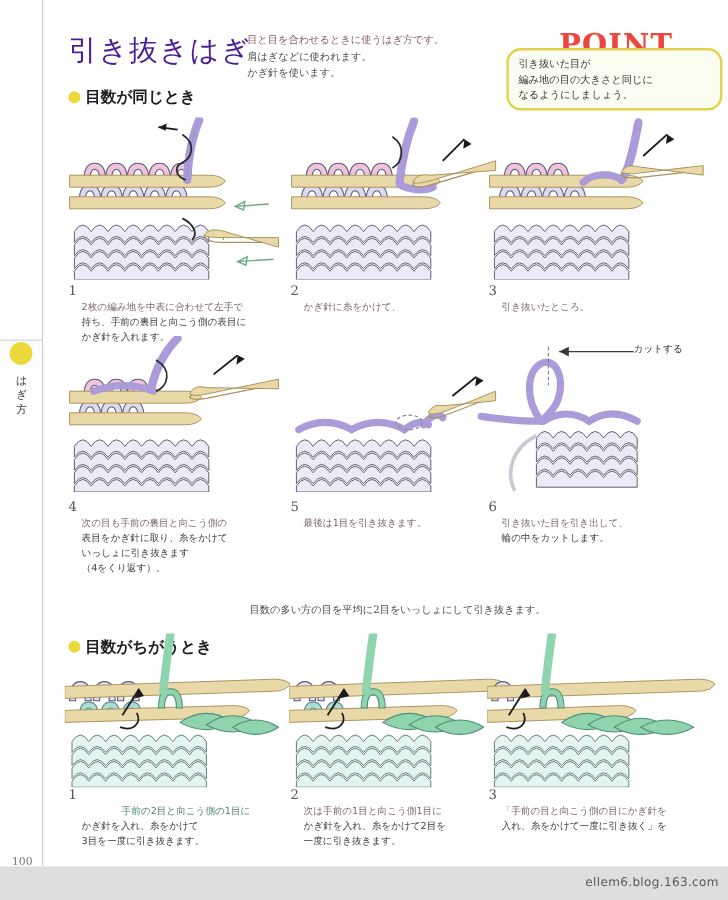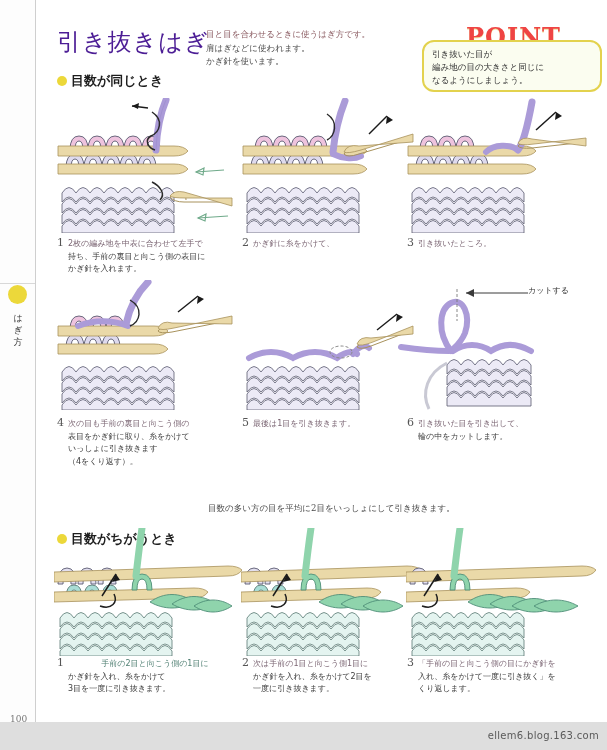--- a/index.html
+++ b/index.html
@@ -144,21 +144,21 @@
     line-height: 12.5px;
     color: #3a3a3a;
   }
   .cap .num {
     position: absolute;
     left: 0; top: -1px;
     font-size: 11px;
     color: #555;
     font-family: "DejaVu Serif", "Liberation Serif", serif;
   }
-  .cap .body { display: block; margin-left: 11px; }
+  .cap .body { display: block; margin-left: 11px; margin-top: 12px; }
   .cap .body span { display: block; white-space: nowrap; }
   .cap .body span:first-child { color: #7a6472; }
   .cap.green .body span:first-child { color: #4f7f72; text-align: center; }
   
   .panel { position: absolute; }
   .panel svg { display: block; }
   
   .cut-label {
     position: absolute;
     left: 492px; top: 285px;
@@ -601,21 +601,20 @@
         <span>かぎ針を入れ、糸をかけて2目を</span>
         <span>一度に引き抜きます。</span>
       </span>
     </div>
 
     <div class="cap" style="left:371px; top:658px; width:195px;">
       <span class="num">3</span>
       <span class="body">
         <span>「手前の目と向こう側の目にかぎ針を</span>
         <span>入れ、糸をかけて一度に引き抜く」を</span>
-        <span>くり返します。</span>
       </span>
     </div>
 
   </div>
 
   <div class="page-num">100</div>
 
 </div>
 
 <div class="watermark-bar"></div>

